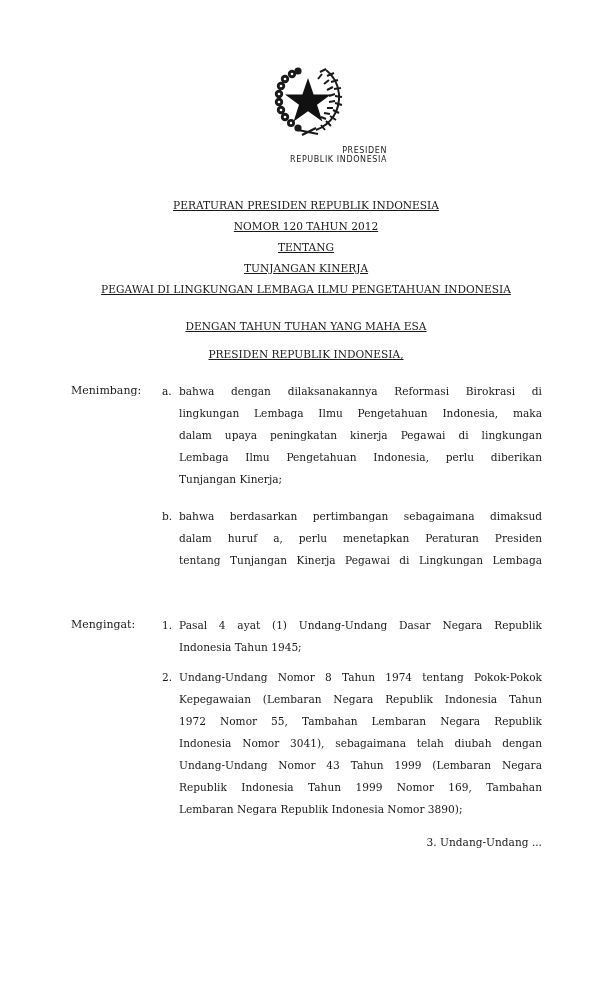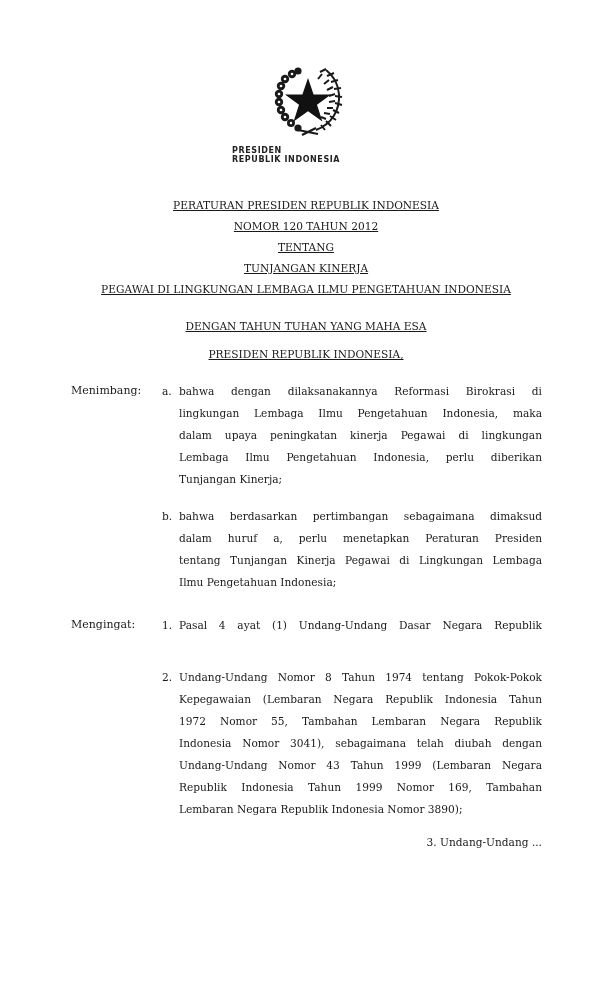--- a/index.html
+++ b/index.html
@@ -1,21 +1,21 @@
 <!DOCTYPE html>
 <html><head>
 <meta charset="utf-8">
 <style>
   html, body { margin: 0; padding: 0; background: #ffffff; }
   body { width: 612px; height: 1008px; position: relative; overflow: hidden;
          font-family: "DejaVu Serif", "Liberation Serif", serif; color: #1a1a1a; }
   .page { position: absolute; left: 0; top: 0; width: 612px; height: 1008px; }
   .emblem { position: absolute; left: 272px; top: 64px; width: 72px; height: 74px; }
-  .emblem-caption { position: absolute; left: 232px; width: 172px; text-align: left;
-       font-family: "DejaVu Sans", "Liberation Sans", sans-serif; font-weight: bold;
+  .emblem-caption { position: absolute; left: 215px; width: 172px; text-align: right;
+       font-family: "DejaVu Sans", "Liberation Sans", sans-serif; font-weight: normal;
        font-size: 8px; letter-spacing: 0.6px; color: #222; line-height: 10px; }
   .cap1 { top: 146px; }
   .cap2 { top: 155px; }
   .center-line { position: absolute; left: 40px; width: 532px; text-align: center;
        font-size: 10.6px; line-height: 14px; white-space: nowrap; text-decoration: underline; }
   .section-label { position: absolute; left: 71px; font-size: 11px; line-height: 22px; }
   .item { position: absolute; left: 162px; width: 380px; font-size: 10.6px; line-height: 22px; }
   .item .marker { position: absolute; left: 0; top: 0; }
   .item .body { margin-left: 17px; text-align: justify; text-align-last: left; }
   .item .body .ln { display: block; text-align: justify; text-align-last: justify; white-space: nowrap; }
@@ -88,30 +88,30 @@
       <span class="ln last">Tunjangan Kinerja;</span>
     </div>
   </div>
 
   <div class="item" style="top:505px">
     <span class="marker">b.</span>
     <div class="body">
       <span class="ln">bahwa berdasarkan pertimbangan sebagaimana dimaksud</span>
       <span class="ln">dalam huruf a, perlu menetapkan Peraturan Presiden</span>
       <span class="ln">tentang Tunjangan Kinerja Pegawai di Lingkungan Lembaga</span>
-      <span class="ln last">Ilmu Pengetahuan Indonesia;</span>
     </div>
   </div>
 
   <div class="section-label" style="top:614px">Mengingat:</div>
 
   <div class="item" style="top:614px">
     <span class="marker">1.</span>
     <div class="body">
       <span class="ln">Pasal 4 ayat (1) Undang-Undang Dasar Negara Republik</span>
+      <span class="ln last">Indonesia Tahun 1945;</span>
     </div>
   </div>
 
   <div class="item" style="top:666px">
     <span class="marker">2.</span>
     <div class="body">
       <span class="ln">Undang-Undang Nomor 8 Tahun 1974 tentang Pokok-Pokok</span>
       <span class="ln">Kepegawaian (Lembaran Negara Republik Indonesia Tahun</span>
       <span class="ln">1972 Nomor 55, Tambahan Lembaran Negara Republik</span>
       <span class="ln">Indonesia Nomor 3041), sebagaimana telah diubah dengan</span>

